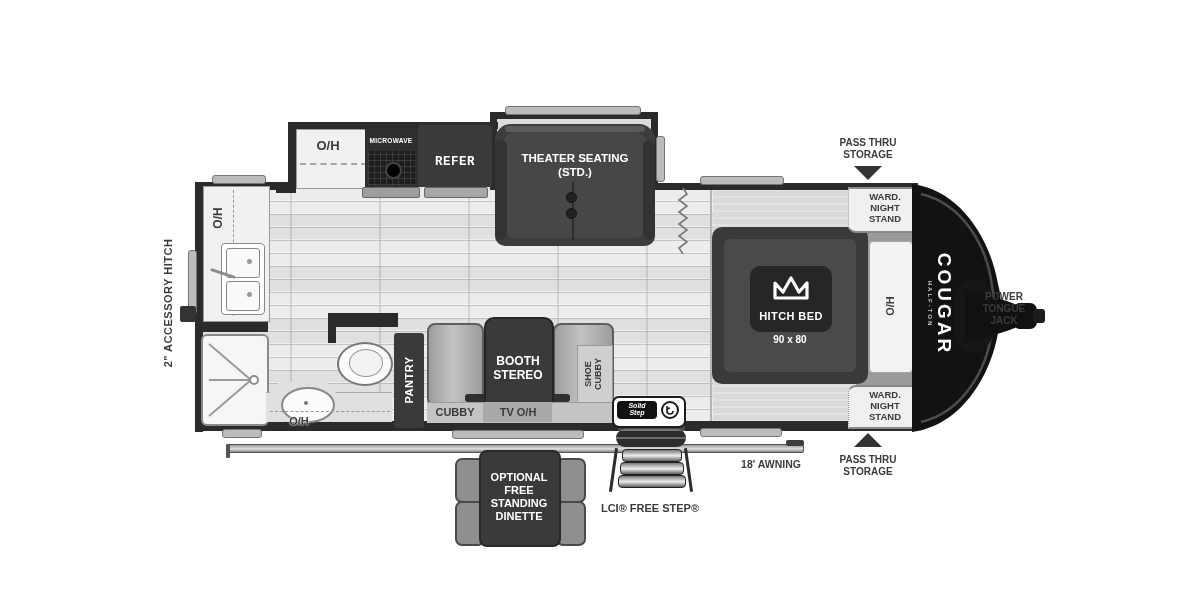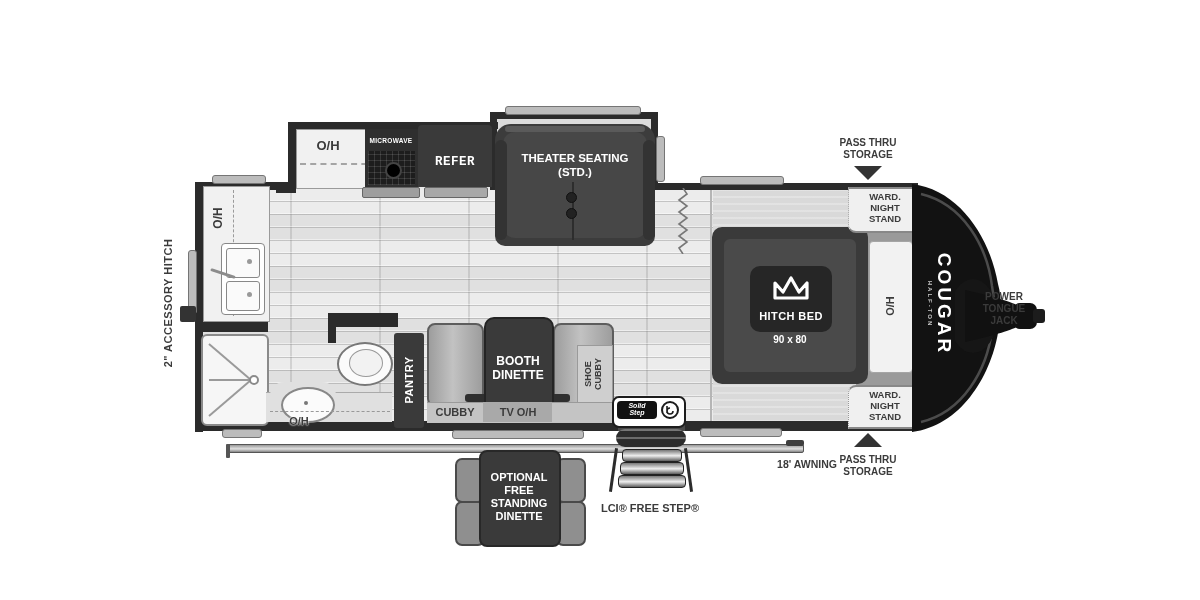--- a/index.html
+++ b/index.html
@@ -99,21 +99,21 @@
   <div class="lbl rot wh" style="left:409px;top:380px;font-size:11px;letter-spacing:.5px;">PANTRY</div>
 
   <div class="bench" style="left:427px;top:323px;width:53px;height:80px;background:linear-gradient(90deg,#9d9d9d,#c2c2c2 45%,#9d9d9d);"></div>
   <div class="bench" style="left:553px;top:323px;width:57px;height:80px;background:linear-gradient(90deg,#9d9d9d,#c2c2c2 45%,#9d9d9d);"></div>
   <div class="abs" style="left:577px;top:345px;width:34px;height:57px;background:#cfcfcf;border:1px solid #9a9a9a;"></div>
   <div class="lbl rot" style="left:594px;top:374px;font-size:9px;line-height:1.1;">SHOE
 CUBBY</div>
   <div class="abs" style="left:465px;top:394px;width:105px;height:8px;background:#2f2f2f;border-radius:3px;"></div>
   <div class="darkbox" style="left:484px;top:317px;width:66px;height:91px;border:2px solid #242424;border-radius:10px;"></div>
   <div class="lbl wh" style="left:518px;top:368px;font-size:12px;transform:translate(-50%,-50%);">BOOTH
-DINETTE</div>
+STEREO</div>
   <div class="abs" style="left:427px;top:402px;width:185px;height:20px;background:#c4c4c4;border-top:1px solid #9a9a9a;"></div>
   <div class="abs" style="left:483px;top:402px;width:69px;height:20px;background:#a9a9a9;"></div>
   <div class="lbl" style="left:455px;top:412px;font-size:11px;transform:translate(-50%,-50%);">CUBBY</div>
   <div class="lbl" style="left:518px;top:412px;font-size:11px;transform:translate(-50%,-50%);">TV O/H</div>
 
   <div class="whitebox" style="left:296px;top:129px;width:69px;height:58px;"></div>
   <div class="lbl" style="left:328px;top:146px;font-size:13px;transform:translate(-50%,-50%);">O/H</div>
   <div class="abs" style="left:300px;top:163px;width:190px;height:0;border-top:2px dashed #a5a5a5;"></div>
   <div class="abs" style="left:365px;top:129px;width:53px;height:58px;background:#2f2f2f;"></div>
   <div class="lbl wh" style="left:391px;top:141px;font-size:6.5px;transform:translate(-50%,-50%);letter-spacing:.3px;">MICROWAVE</div>
@@ -185,21 +185,21 @@
 STORAGE</div>
   <div class="arrow-down" style="left:854px;top:166px;"></div>
 
   <div class="arrow-up" style="left:854px;top:433px;"></div>
   <div class="lbl" style="left:868px;top:466px;font-size:10px;transform:translate(-50%,-50%);">PASS THRU
 STORAGE</div>
 
   <div class="abs" style="left:226px;top:444px;width:576px;height:7px;background:linear-gradient(180deg,#999,#e0e0e0 55%,#858585);border:1px solid #555;border-radius:2px;"></div>
   <div class="abs" style="left:226px;top:444px;width:4px;height:14px;background:#555;border-radius:1px;"></div>
   <div class="abs" style="left:786px;top:440px;width:18px;height:6px;background:#3e3e3e;border-radius:2px;"></div>
-  <div class="lbl" style="left:771px;top:464px;font-size:10.5px;transform:translate(-50%,-50%);white-space:nowrap;margin-left:36px;">18' AWNING</div>
+  <div class="lbl" style="left:771px;top:464px;font-size:10.5px;transform:translate(-50%,-50%);white-space:nowrap;">18' AWNING</div>
 
   <div class="abs" style="left:612px;top:396px;width:70px;height:28px;background:#fff;border:2px solid #1d1d1d;border-radius:7px;">
     <div class="abs" style="left:3px;top:3px;width:40px;height:18px;background:#111;border-radius:4px;">
       <div class="lbl wh" style="left:20px;top:9px;font-size:7px;font-style:italic;line-height:.95;transform:translate(-50%,-50%);">Solid
 Step</div>
     </div>
     <svg class="abs" style="left:46px;top:2px;" width="20" height="20">
       <circle cx="10" cy="10" r="8" fill="#fff" stroke="#1d1d1d" stroke-width="2"></circle>
       <path d="M7 6 L7 13 M10 8 a3 3 0 1 0 3 3" fill="none" stroke="#1d1d1d" stroke-width="1.6"></path>
     </svg>

